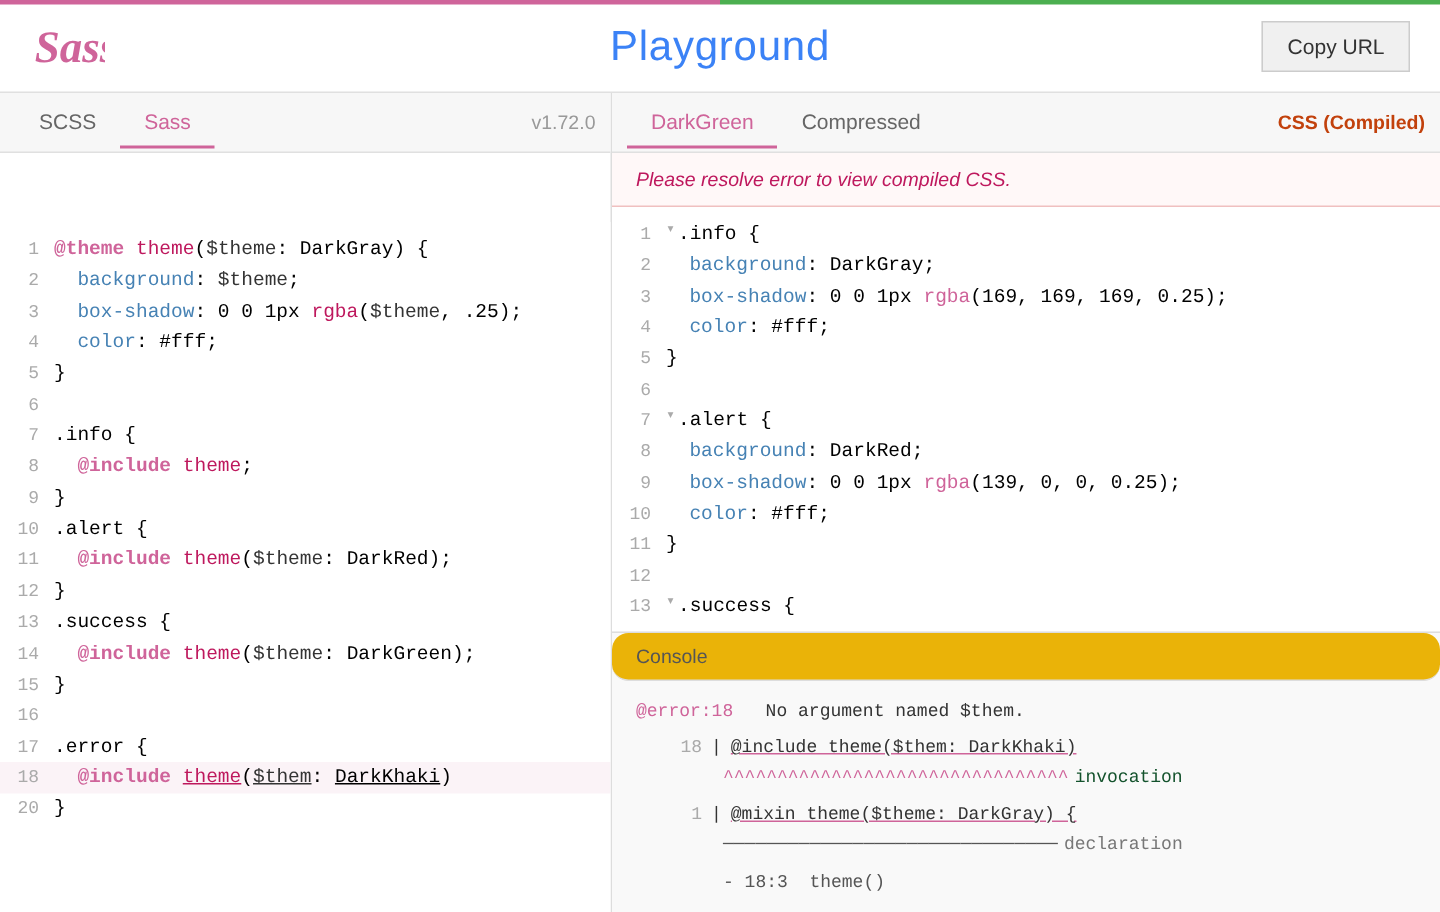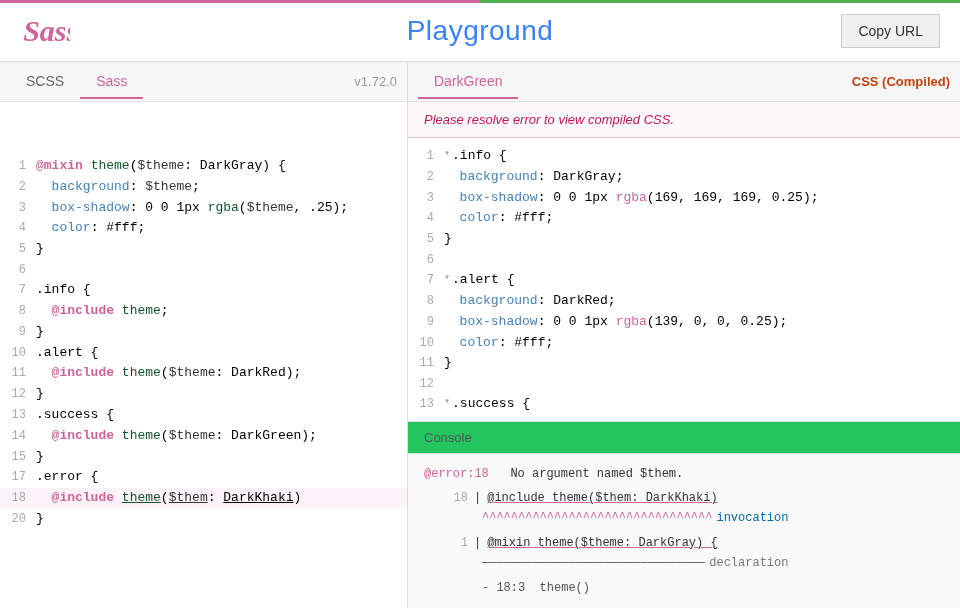--- a/index.html
+++ b/index.html
@@ -58,21 +58,21 @@
     .code-line { display: flex; align-items: flex-start; min-height: 20px; }
     .line-num {
       width: 36px; text-align: right; padding-right: 10px;
       color: #aaa; font-size: 12px; user-select: none; flex-shrink: 0;
       padding-top: 1px;
     }
     .line-content { flex: 1; white-space: pre; }
 
     
     .kw { color: #cf649a; font-weight: bold; }
-    .fn { color: #14532d; text-align: right; }
+    .fn { color: #be185d; text-align: right; }
     .var { color: #333; }
     .prop { color: #4682b4; }
     .error-line { background: rgba(207,100,154,0.08); }
 
     
     #right-panel { flex: 1; display: flex; flex-direction: column; background: #fff; }
 
     
     .right-tab-bar {
       display: flex; align-items: center; background: #f7f7f7;
@@ -90,21 +90,21 @@
       padding: 10px 16px; font-size: 13px; color: #be185d; font-style: italic;
     }
 
     
     #console-panel {
       border-top: 1px solid #ddd; background: #f9f9f9;
       min-height: 160px; max-height: 200px; overflow-y: auto;
     }
     .console-header {
       padding: 8px 16px; font-size: 13px; font-weight: 500; color: #555;
-      background: #22c55e; border-bottom: 1px solid #ddd;
+      background: #eab308; border-bottom: 1px solid #ddd; border-radius: 11px;
     }
     .console-body {
       padding: 10px 16px; font-family: 'Courier New', Courier, monospace; font-size: 12px;
       line-height: 1.7; color: #333;
     }
     .console-error-line { color: #333; }
 
     .right-code-area {
       flex: 1; overflow-y: auto; padding: 8px 0;
       font-family: 'Courier New', Courier, monospace; font-size: 13px;
@@ -132,21 +132,21 @@
   <div id="left-panel">
     <div class="tab-bar">
       <div class="tab">SCSS</div>
       <div class="tab active">Sass</div>
       <span class="tab-version">v1.72.0</span>
     </div>
     <div class="code-area">
 
       <div class="code-line">
         <span class="line-num">1</span>
-        <span class="line-content"><span class="kw">@mixin</span> <span class="fn">theme</span>(<span class="var">$theme</span>: DarkGray) {</span>
+        <span class="line-content"><span class="kw">@theme</span> <span class="fn">theme</span>(<span class="var">$theme</span>: DarkGray) {</span>
       </div>
 
       <div class="code-line">
         <span class="line-num">2</span>
         <span class="line-content">  <span class="prop">background</span>: <span class="var">$theme</span>;</span>
       </div>
 
       <div class="code-line">
         <span class="line-num">3</span>
         <span class="line-content">  <span class="prop">box-shadow</span>: 0 0 1px <span class="fn">rgba</span>(<span class="var">$theme</span>, .25);</span>
@@ -205,20 +205,24 @@
       <div class="code-line">
         <span class="line-num">14</span>
         <span class="line-content">  <span class="kw">@include</span> <span class="fn">theme</span>(<span class="var">$theme</span>: DarkGreen);</span>
       </div>
 
       <div class="code-line">
         <span class="line-num">15</span>
         <span class="line-content">}</span>
       </div>
 
+      <div class="code-line">
+        <span class="line-num">16</span>
+        <span class="line-content"></span>
+      </div>
 
       <div class="code-line">
         <span class="line-num">17</span>
         <span class="line-content">.error {</span>
       </div>
 
       <div class="code-line error-line">
         <span class="line-num">18</span>
         <span class="line-content">  <span class="kw">@include</span> <span class="fn" style="text-decoration:underline">theme</span>(<span class="var" style="text-decoration:underline">$them</span>: <span style="text-decoration:underline">DarkKhaki</span>)</span>
       </div>
@@ -226,20 +230,21 @@
       <div class="code-line">
         <span class="line-num">20</span>
         <span class="line-content">}</span>
       </div>
     </div>
   </div>
 
   <div id="right-panel">
     <div class="right-tab-bar">
       <div class="right-tab active">DarkGreen</div>
+      <div class="right-tab">Compressed</div>
       <span class="css-compiled-label">CSS (Compiled)</span>
     </div>
 
     <div class="error-banner">Please resolve error to view compiled CSS.</div>
 
     <div class="right-code-area">
 
       <div class="code-line">
         <span class="line-num">1</span>
         <span class="fold-arrow">▾</span>
@@ -305,21 +310,21 @@
           <span style="color:#cf649a">@error:18</span>&nbsp;&nbsp;&nbsp;No argument named $them.
         </div>
         <div style="margin-top:4px; display:flex; gap:0; font-size:12px;">
           <span style="color:#aaa; min-width:50px; text-align:right; padding-right:6px;">18</span>
           <span>|</span>
           <span style="margin-left:6px; text-decoration: underline; text-decoration-color: #cf649a;">  @include theme($them: DarkKhaki)</span>
         </div>
         <div style="display:flex; gap:0; font-size:12px;">
           <span style="color:#aaa; min-width:50px; text-align:right; padding-right:6px;"></span>
           <span style="margin-left:8px; color:#cf649a;">  ^^^^^^^^^^^^^^^^^^^^^^^^^^^^^^^^</span>
-          <span style="color:#0369a1; margin-left:4px;">invocation</span>
+          <span style="color:#14532d; margin-left:4px;">invocation</span>
         </div>
         <div style="margin-top:4px; display:flex; gap:0; font-size:12px;">
           <span style="color:#aaa; min-width:50px; text-align:right; padding-right:6px;">1</span>
           <span>|</span>
           <span style="margin-left:6px; text-decoration: underline; text-decoration-color: #cf649a;">  @mixin theme($theme: DarkGray) {</span>
         </div>
         <div style="display:flex; gap:0; font-size:12px;">
           <span style="color:#aaa; min-width:50px; text-align:right; padding-right:6px;"></span>
           <span style="margin-left:8px; color:#555;">  ───────────────────────────────</span>
           <span style="color:#777; margin-left:4px;">declaration</span>

